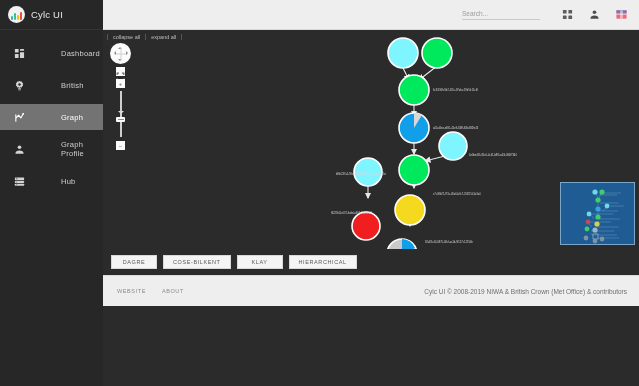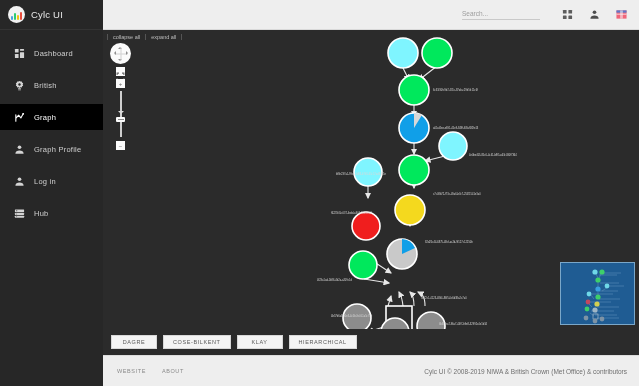--- a/index.html
+++ b/index.html
@@ -3,21 +3,21 @@
 <meta charset="utf-8">
 <title>Cylc UI Graph</title>
 <style>
   html,body{margin:0;padding:0;}
   body{
     width:639px;height:386px;overflow:hidden;
     font-family:"Liberation Sans", sans-serif;
     background:#2b2b2b;
     -webkit-font-smoothing:antialiased;
   }
-  .app{position:relative;width:639px;height:386px;display:flex;}
+  .app{position:relative;width:639px;height:306px;display:flex;}
 
   
   .sidebar{
     width:103px;height:386px;background:#272727;
     flex:0 0 103px;position:relative;z-index:5;
   }
   .brand{
     height:30px;display:flex;align-items:center;gap:6px;
     padding:0 8px;border-bottom:1px solid #343434;box-sizing:border-box;
   }
@@ -32,24 +32,24 @@
   .logo i:nth-child(3){height:5px;background:#f1c40f;}
   .logo i:nth-child(4){height:8px;background:#e74c3c;}
   .brand-text{color:#e8e8e8;font-size:9.5px;letter-spacing:.2px;}
 
   .nav{padding-top:10px;}
   .nav-item{
     height:26px;display:flex;align-items:center;gap:9px;
     padding:0 0 0 14px;box-sizing:border-box;margin-bottom:6px;
     color:#cfcfcf;font-size:7.5px;cursor:pointer;
   }
-  .nav-item.active{background:#000000;color:#ffffff;}
+  .nav-item.active{background:#737373;color:#ffffff;}
   .nav-ico{width:11px;height:11px;flex:0 0 11px;display:block;}
   .nav-ico svg{display:block;width:11px;height:11px;}
-  .nav-label{letter-spacing:.25px;}
+  .nav-label{letter-spacing:.25px;margin-left:27px;}
 
   
   .right{flex:1 1 auto;display:flex;flex-direction:column;min-width:0;}
 
   .topbar{
     height:30px;background:#eeeeee;border-bottom:1px solid #d9d9d9;
     display:flex;align-items:center;justify-content:flex-end;
     padding-right:12px;gap:16px;box-sizing:border-box;flex:0 0 30px;
   }
   .search{
@@ -203,29 +203,20 @@
       <div class="nav-item">
         <span class="nav-ico">
           <svg viewBox="0 0 24 24">
               <circle cx="12" cy="7" r="4" fill="#d4d4d4"></circle>
               <path fill="#d4d4d4" d="M3 21c0-4.4 4-7 9-7s9 2.6 9 7z"></path>
             </svg>
         </span>
         <span class="nav-label">Graph Profile</span>
       </div>
 
-      <div class="nav-item">
-        <span class="nav-ico">
-          <svg viewBox="0 0 24 24">
-              <circle cx="12" cy="7" r="4" fill="#d4d4d4"></circle>
-              <path fill="#d4d4d4" d="M3 21c0-4.4 4-7 9-7s9 2.6 9 7z"></path>
-            </svg>
-        </span>
-        <span class="nav-label">Log in</span>
-      </div>
 
       <div class="nav-item">
         <span class="nav-ico">
           <svg viewBox="0 0 24 24">
               <g fill="#d4d4d4">
                 <rect x="2" y="3" width="20" height="6" rx="1"></rect>
                 <rect x="2" y="11" width="20" height="4" rx="1"></rect>
                 <rect x="2" y="17" width="20" height="4" rx="1"></rect>
               </g>
               <g fill="#272727">

